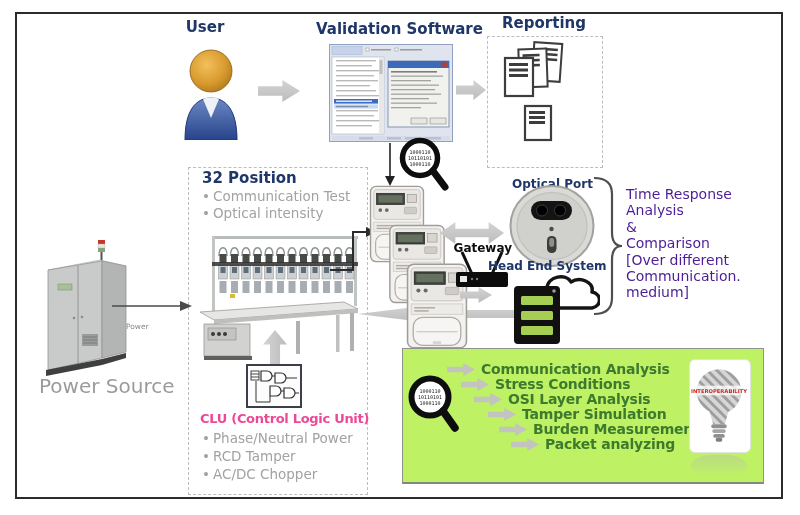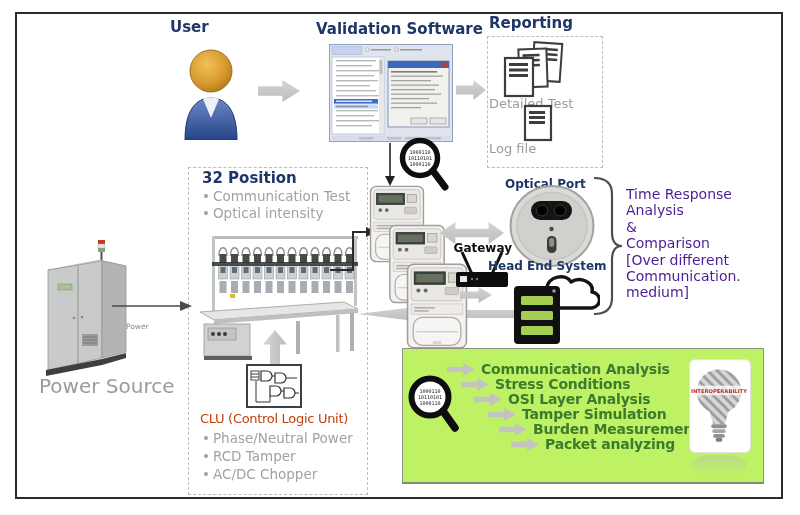--- a/index.html
+++ b/index.html
@@ -6,21 +6,21 @@
   #canvas{position:relative;width:800px;height:515px;background:#fff;overflow:hidden;}
   .abs{position:absolute;}
   .frame{position:absolute;left:15px;top:12px;width:764px;height:483px;border:2px solid #2b2b2b;}
   .label{position:absolute;white-space:nowrap;}
   .navy{color:#1e3668;font-weight:bold;font-size:15px;}
   .navy-sm{color:#1e3668;font-weight:bold;font-size:12px;}
   .muted{color:#9b9b9b;font-weight:normal;font-size:13px;}
   .bullet{color:#a2a2a2;font-size:13.5px;white-space:nowrap;}
   .bullet::before{content:"\2022";margin-right:3px;}
   .dashedbox{position:absolute;border:1.5px dashed #bdbdbd;background:transparent;}
-  .center{text-align:left;}
+  .center{text-align:center;}
   .blk{position:absolute;background:linear-gradient(180deg,#d4d4d4,#bcbcbc);}
   .arrow-right{clip-path:polygon(0 28%,58% 28%,58% 0,100% 50%,58% 100%,58% 72%,0 72%);}
   .arrow-left{clip-path:polygon(100% 28%,42% 28%,42% 0,0 50%,42% 100%,42% 72%,100% 72%);}
   .arrow-up{clip-path:polygon(50% 0,100% 36%,71% 36%,71% 100%,29% 100%,29% 36%,0 36%);background:linear-gradient(90deg,#d4d4d4,#bcbcbc);}
   .arrow-double{clip-path:polygon(0 50%,24% 0,24% 31%,76% 31%,76% 0,100% 50%,76% 100%,76% 69%,24% 69%,24% 100%);}
   .sarrow{position:absolute;width:28px;height:13px;background:#c3c3c0;clip-path:polygon(0 28%,58% 28%,58% 0,100% 50%,58% 100%,58% 72%,0 72%);}
   .green-line{color:#4c1d95;font-size:14px;font-weight:500;line-height:16.4px;white-space:nowrap;}
   .aitem{position:absolute;color:#3e7a2e;font-size:14px;font-weight:600;white-space:nowrap;letter-spacing:-0.2px;}
   .panel{position:absolute;left:402px;top:348px;width:360px;height:133px;background:#bef264;border:1px solid #90938b;border-bottom:2px solid #84877f;}
   .bulbcard{position:absolute;left:286px;top:10px;width:60px;height:92px;background:#fff;border:1px solid #e2e2e2;border-radius:6px;}
@@ -132,29 +132,27 @@
       <rect x="16" y="9" width="28" height="38" fill="#fff" stroke="#3d3d3d" stroke-width="2"></rect>
       <rect x="20" y="14" width="17" height="2.6" fill="#3d3d3d"></rect>
         <rect x="20" y="19" width="17" height="2.6" fill="#3d3d3d"></rect>
         <rect x="20" y="24" width="17" height="2.6" fill="#3d3d3d"></rect>
     </g>
     <rect x="2" y="18" width="28" height="38" fill="#fff" stroke="#3d3d3d" stroke-width="2.2"></rect>
     <rect x="6" y="23" width="19" height="3" fill="#3d3d3d"></rect>
       <rect x="6" y="28.5" width="19" height="3" fill="#3d3d3d"></rect>
       <rect x="6" y="34" width="19" height="3" fill="#3d3d3d"></rect>
   </svg>
-  <div class="label muted center" style="left:489px;top:96px;width:110px">Detailed Test</div>
 
   <svg class="abs" style="left:519px;top:104px" width="40" height="40" viewBox="0 0 40 40">
     <rect x="6" y="2" width="26" height="34" fill="#fff" stroke="#3d3d3d" stroke-width="2.2"></rect>
     <rect x="10" y="7" width="16" height="3" fill="#3d3d3d"></rect>
       <rect x="10" y="12" width="16" height="3" fill="#3d3d3d"></rect>
       <rect x="10" y="17" width="16" height="3" fill="#3d3d3d"></rect>
   </svg>
-  <div class="label muted center" style="left:489px;top:141px;width:110px">Log file</div>
 
   <div class="dashedbox" style="left:188px;top:167px;width:178px;height:326px"></div>
   <div class="label navy" style="left:202px;top:169px">32 Position</div>
   <div class="label bullet" style="left:202px;top:188px">Communication Test</div>
   <div class="label bullet" style="left:202px;top:205px">Optical intensity</div>
 
   <div class="blk arrow-left" style="left:358px;top:305px;width:174px;height:18px"></div>
 
   <svg class="abs" style="left:196px;top:226px" width="168" height="136" viewBox="0 0 168 136">
     <defs>
@@ -212,21 +210,21 @@
     <path d="M31,11 L37,11 A5,5 0 0 1 37,21 L31,21 Z" fill="#fff" stroke="#333" stroke-width="1.2"></path>
     <path d="M26,24 L32,24 A5,5 0 0 1 32,34 L26,34 Z" fill="#fff" stroke="#333" stroke-width="1.2"></path>
     <path d="M40,26 L46,26 A5,5 0 0 1 46,36 L40,36 Z" fill="#fff" stroke="#333" stroke-width="1.2"></path>
     <line x1="28" y1="14" x2="31" y2="14" stroke="#333" stroke-width="1"></line>
     <line x1="42" y1="16" x2="53" y2="16" stroke="#333" stroke-width="1"></line>
     <line x1="37" y1="29" x2="40" y2="29" stroke="#333" stroke-width="1"></line>
     <line x1="51" y1="31" x2="55" y2="31" stroke="#333" stroke-width="1"></line>
     <path d="M12,19 L12,40 L26,40 L26,34" fill="none" stroke="#333" stroke-width="1"></path>
   </svg>
 
-  <div class="label" style="left:200px;top:411px;color:#c2410c;font-weight:normal;font-size:13px;letter-spacing:-0.3px">CLU (Control Logic Unit)</div>
+  <div class="label" style="left:200px;top:411px;color:#ec4899;font-weight:bold;font-size:13px;letter-spacing:-0.3px">CLU (Control Logic Unit)</div>
   <div class="label bullet" style="left:202px;top:430px">Phase/Neutral Power</div>
   <div class="label bullet" style="left:202px;top:448px">RCD Tamper</div>
   <div class="label bullet" style="left:202px;top:466px">AC/DC Chopper</div>
 
   <svg class="abs" style="left:34px;top:238px" width="112" height="140" viewBox="0 0 112 140">
     <rect x="64" y="2" width="7" height="4" fill="#c0392b"></rect>
     <rect x="64" y="6" width="7" height="4" fill="#e7e7e7" stroke="#aaa" stroke-width="0.4"></rect>
     <rect x="64" y="10" width="7" height="4" fill="#8aa27a"></rect>
     <rect x="66.5" y="14" width="2" height="9" fill="#555"></rect>
     <path d="M14,32 L66,22 L92,28 L40,38 Z" fill="#dcdedd" stroke="#a8aaa9" stroke-width="0.6"></path>

